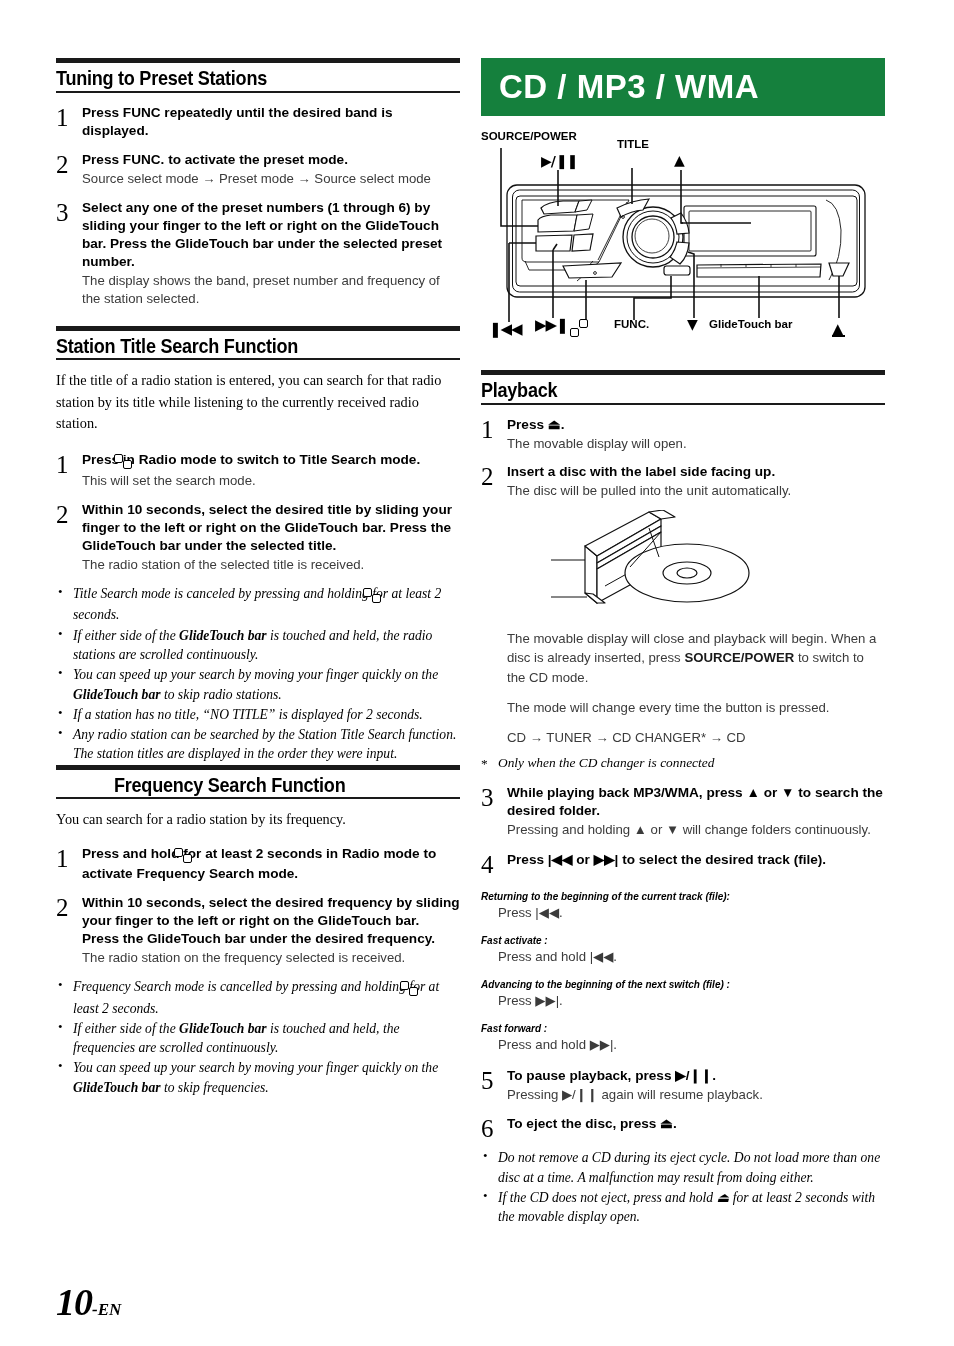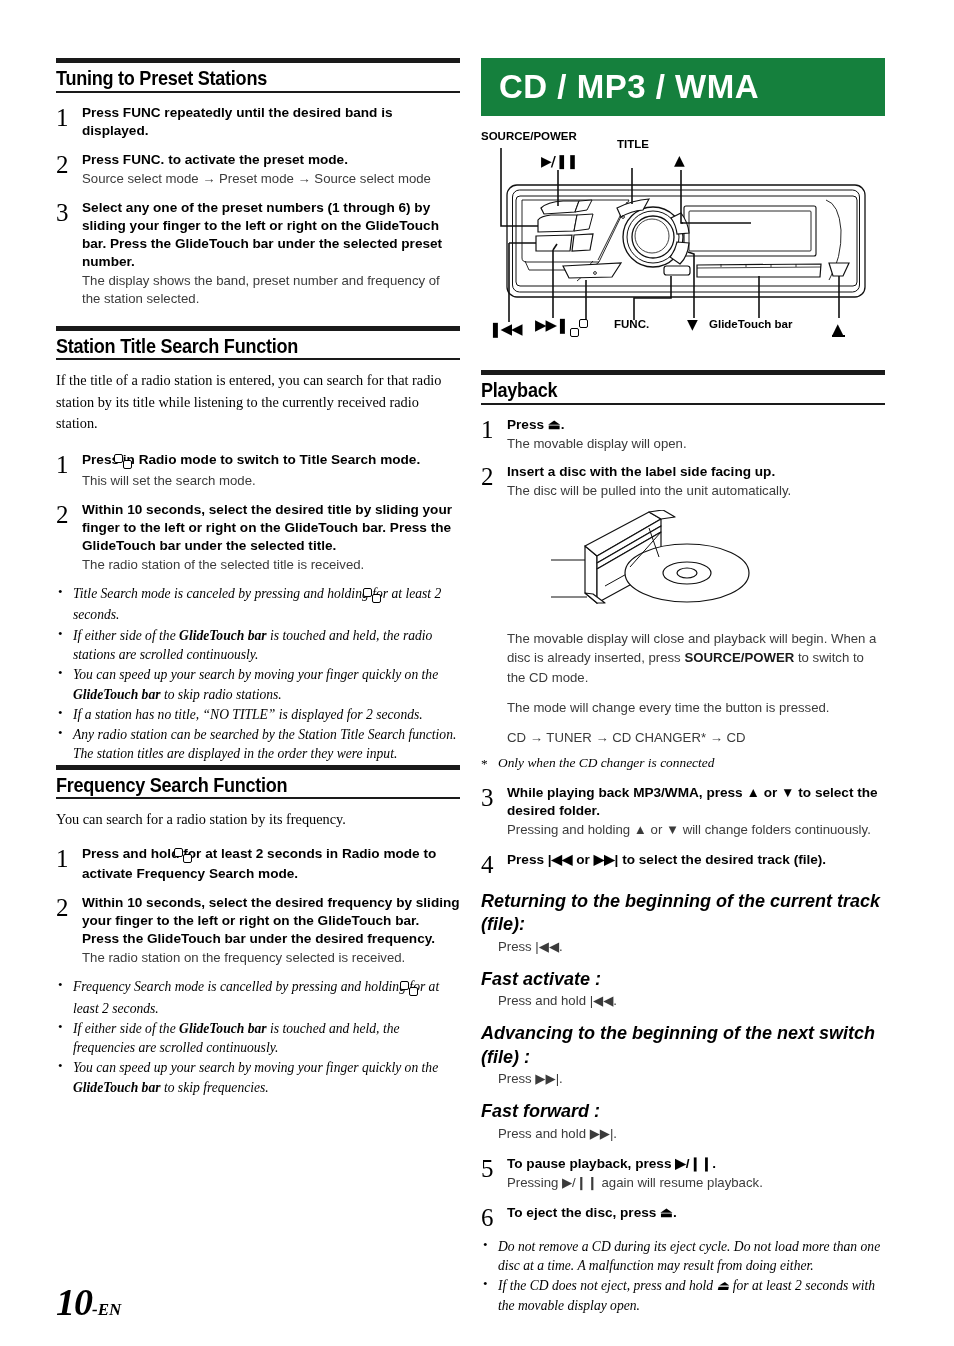--- a/index.html
+++ b/index.html
@@ -102,21 +102,21 @@
   ul.notes li:before {
     content:"\2022";
     position:absolute; left:2px; top:-1px;
     font-style:normal; font-size:13px;
   }
   ul.notes b { font-weight:bold; font-style:italic; }
 
   
   .ital-head {
     font-weight:bold; font-style:italic;
-    font-size:18px; line-height:1.3;
+    font-size:10px; line-height:1.3;
     margin:13px 0 0 0;
   }
   .ital-body {
     font-size:13.2px; color:#3b3b3b;
     margin:1px 0 0 17px; line-height:1.3;
   }
 
   .footnote {
     font-family:"Liberation Serif", serif;
     font-style:italic;
@@ -226,21 +226,21 @@
     <ul class="notes">
       <li>
         Title Search mode is canceled by pressing and holding <span class="ico-title"><i class="back"></i><i class="front"></i></span> for at least 2 seconds.
       </li>
       <li>If either side of the <b>GlideTouch bar</b> is touched and held, the radio stations are scrolled continuously.</li>
       <li>You can speed up your search by moving your finger quickly on the <b>GlideTouch bar</b> to skip radio stations.</li>
       <li>If a station has no title, “NO TITLE” is displayed for 2 seconds.</li>
       <li>Any radio station can be searched by the Station Title Search function. The station titles are displayed in the order they were input.</li>
     </ul>
 
-    <div class="sec-head" style="">
+    <div class="sec-head" style="text-align:center;">
       <h2>Frequency Search Function</h2>
     </div>
     <p class="serif-p">You can search for a radio station by its frequency.</p>
 
     <div class="step" style="margin-top:14px;">
       <div class="step-num">1</div>
       <div class="step-body">
         <p class="step-title">
           <span>Press and hold </span><span class="ico-title"><i class="back"></i><i class="front"></i></span><span> for at least 2 seconds in Radio mode to activate Frequency Search mode.</span>
         </p>
@@ -443,21 +443,21 @@
     <p class="plain-sub" style="margin-left:26px;">The mode will change every time the button is pressed.</p>
     <p class="plain-sub" style="margin-left:26px;">CD → TUNER → CD CHANGER* → CD</p>
 
     <p class="footnote">
       <span class="star">*</span><span>Only when the CD changer is connected</span>
     </p>
 
     <div class="step" style="margin-top:13px;">
       <div class="step-num">3</div>
       <div class="step-body">
-        <p class="step-title">While playing back MP3/WMA, press ▲ or ▼ to select the desired folder.</p>
+        <p class="step-title">While playing back MP3/WMA, press ▲ or ▼ to search the desired folder.</p>
         <p class="step-sub">Pressing and holding ▲ or ▼ will change folders continuously.</p>
       </div>
     </div>
 
     <div class="step" style="margin-top:12px;">
       <div class="step-num">4</div>
       <div class="step-body">
         <p class="step-title">Press |◀◀ or ▶▶| to select the desired track (file).</p>
       </div>
     </div>

